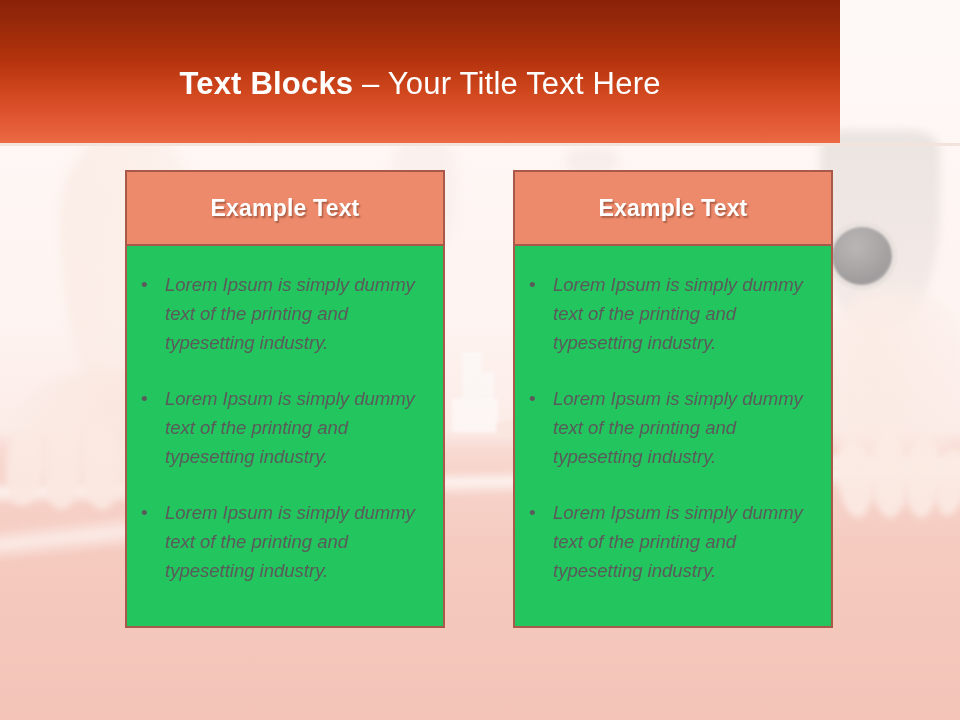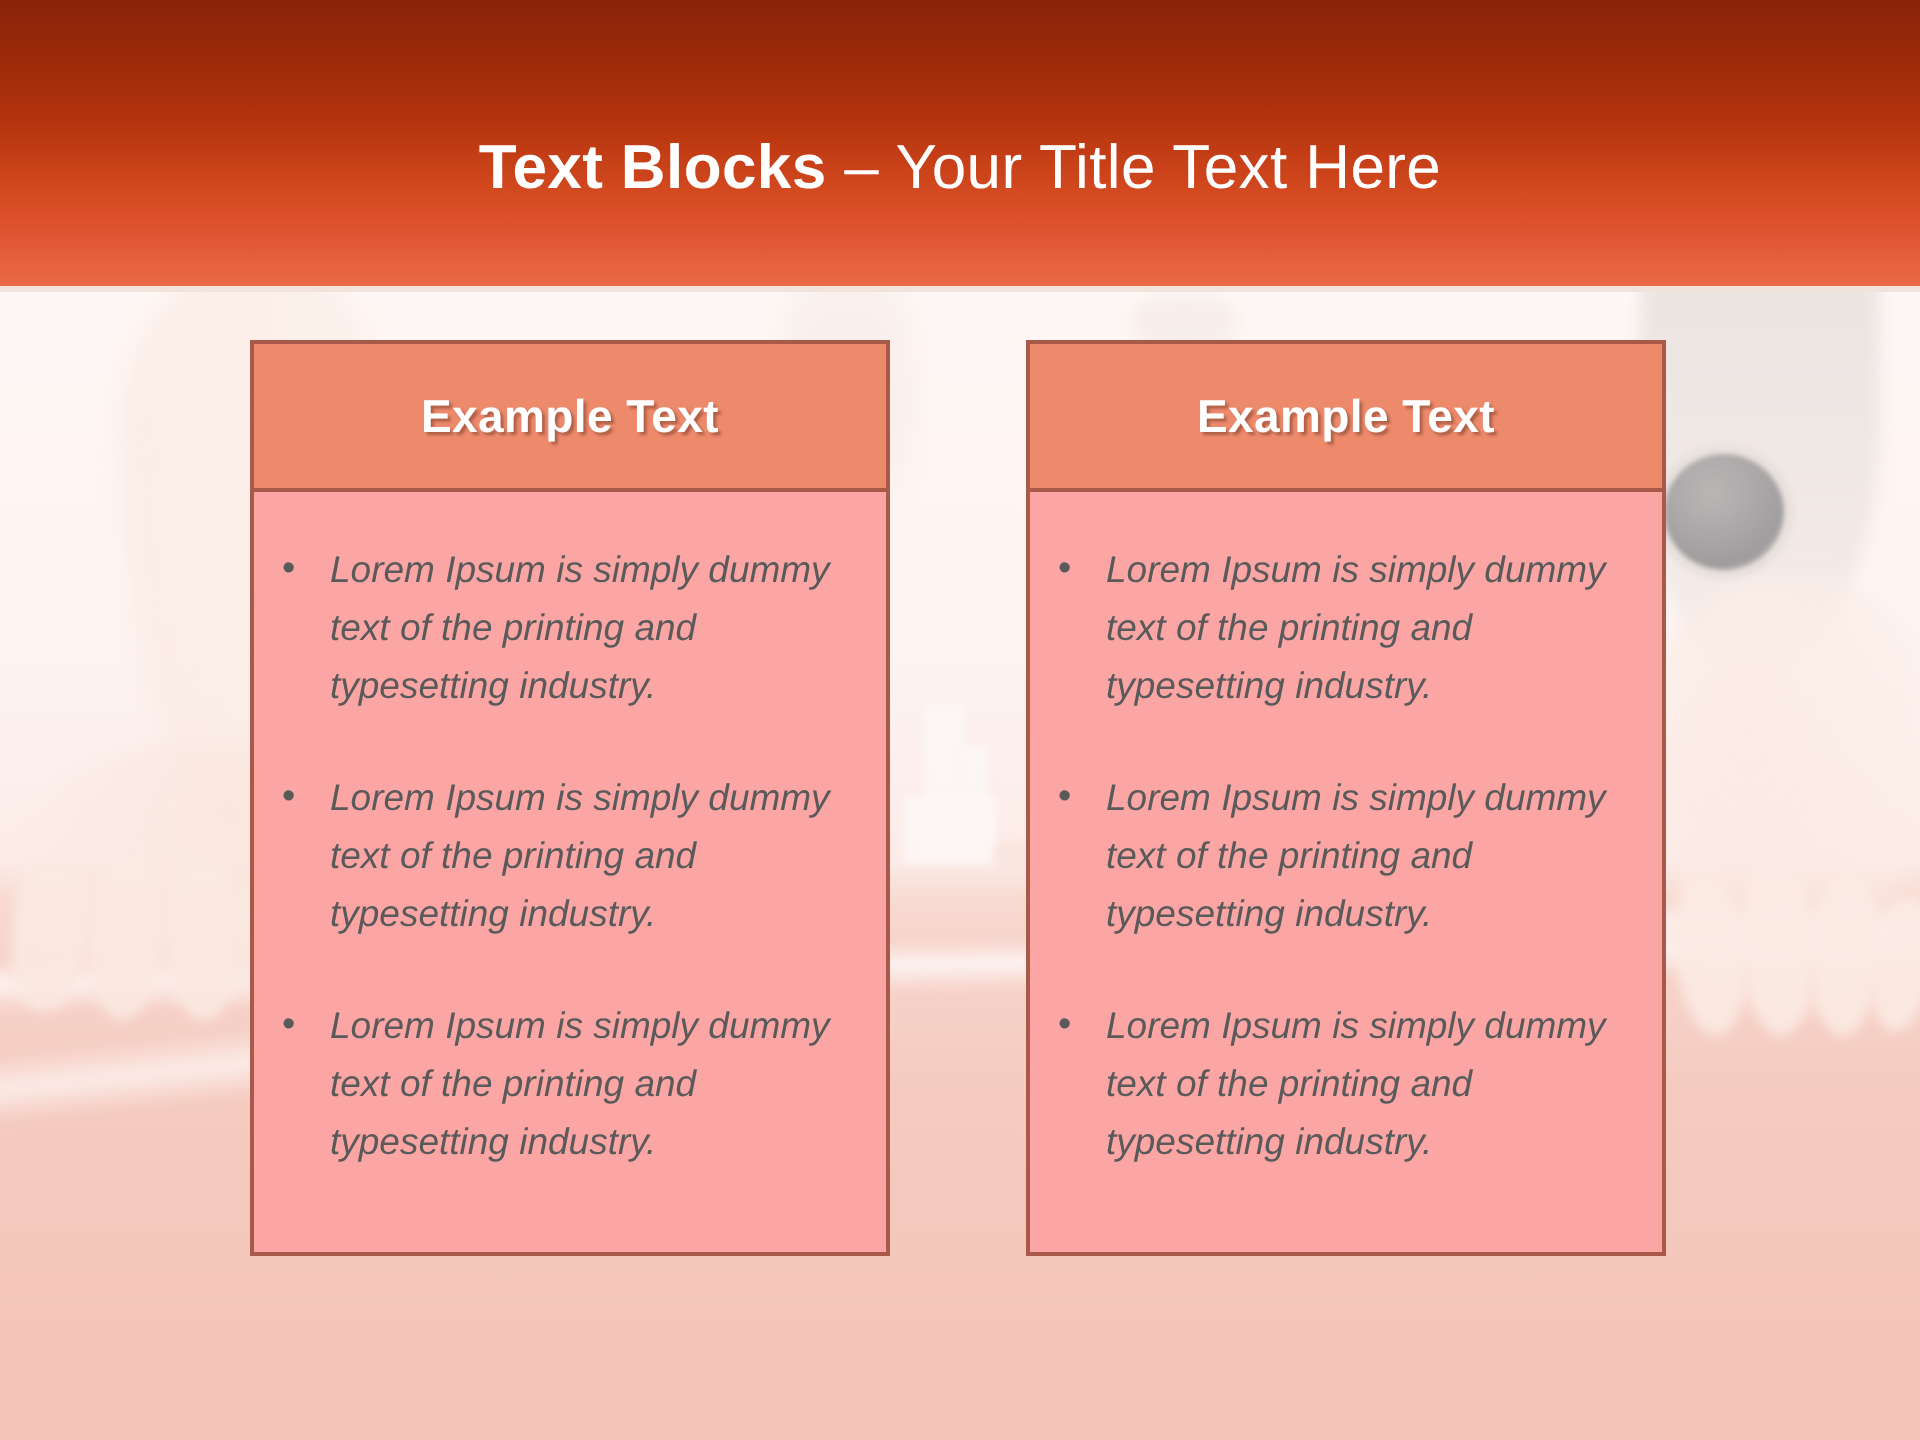--- a/index.html
+++ b/index.html
@@ -134,21 +134,21 @@
   .bg-wash {
     position: absolute;
     left: 0; top: 0; width: 960px; height: 720px;
     background: linear-gradient(to bottom, rgba(255,250,248,0.62) 0%, rgba(255,246,243,0.42) 45%, rgba(248,214,205,0.30) 100%);
   }
 
   
   .header {
     position: absolute;
     left: 0; top: 0;
-    width: 960px; height: 143px;
+    width: 840px; height: 143px;
     background: linear-gradient(to bottom, #8A2208 0%, #952809 14%, #B4330D 42%, #D2481F 66%, #E25734 84%, #EA6A44 100%);
     display: flex;
     align-items: center;
     justify-content: center;
   }
   .header-underline {
     position: absolute;
     left: 0; top: 143px;
     width: 960px; height: 3px;
     background: #F2E3DC;
@@ -165,21 +165,21 @@
   .title .t-reg  { font-weight: normal; }
 
   
   .block {
     position: absolute;
     top: 170px;
     width: 320px;
     height: 458px;
     border: 2px solid #A8594A;
     box-sizing: border-box;
-    background: #fca5a5;
+    background: #22c55e;
   }
   .block-left  { left: 125px; }
   .block-right { left: 513px; }
 
   .block-head {
     height: 74px;
     background: #EE8A6C;
     border-bottom: 2px solid #A8594A;
     display: flex;
     align-items: center;

